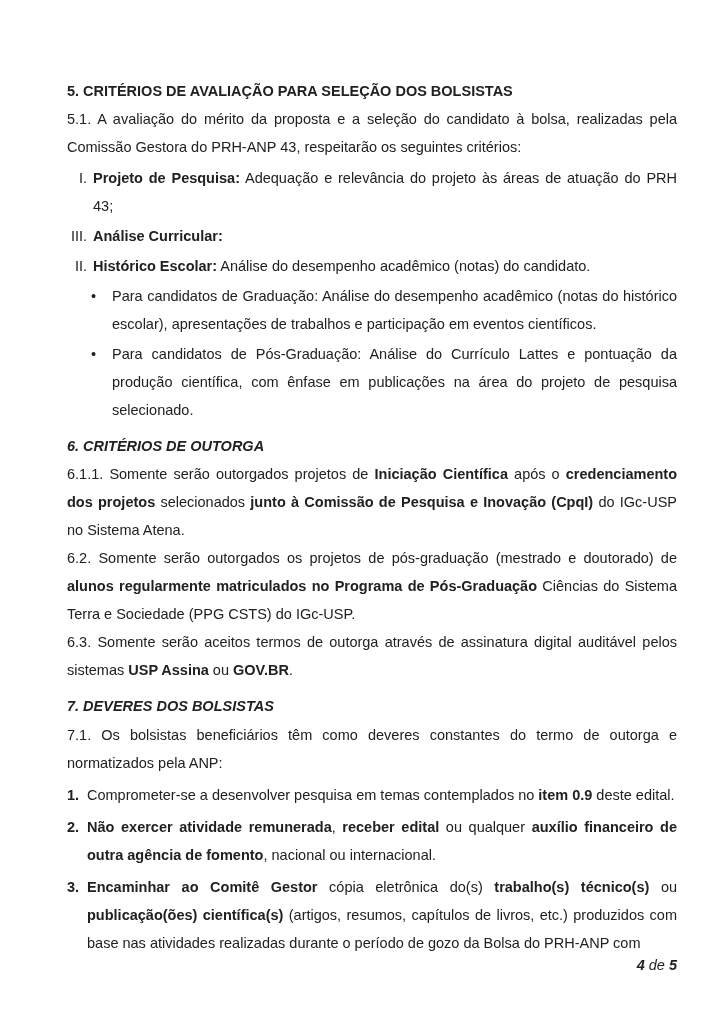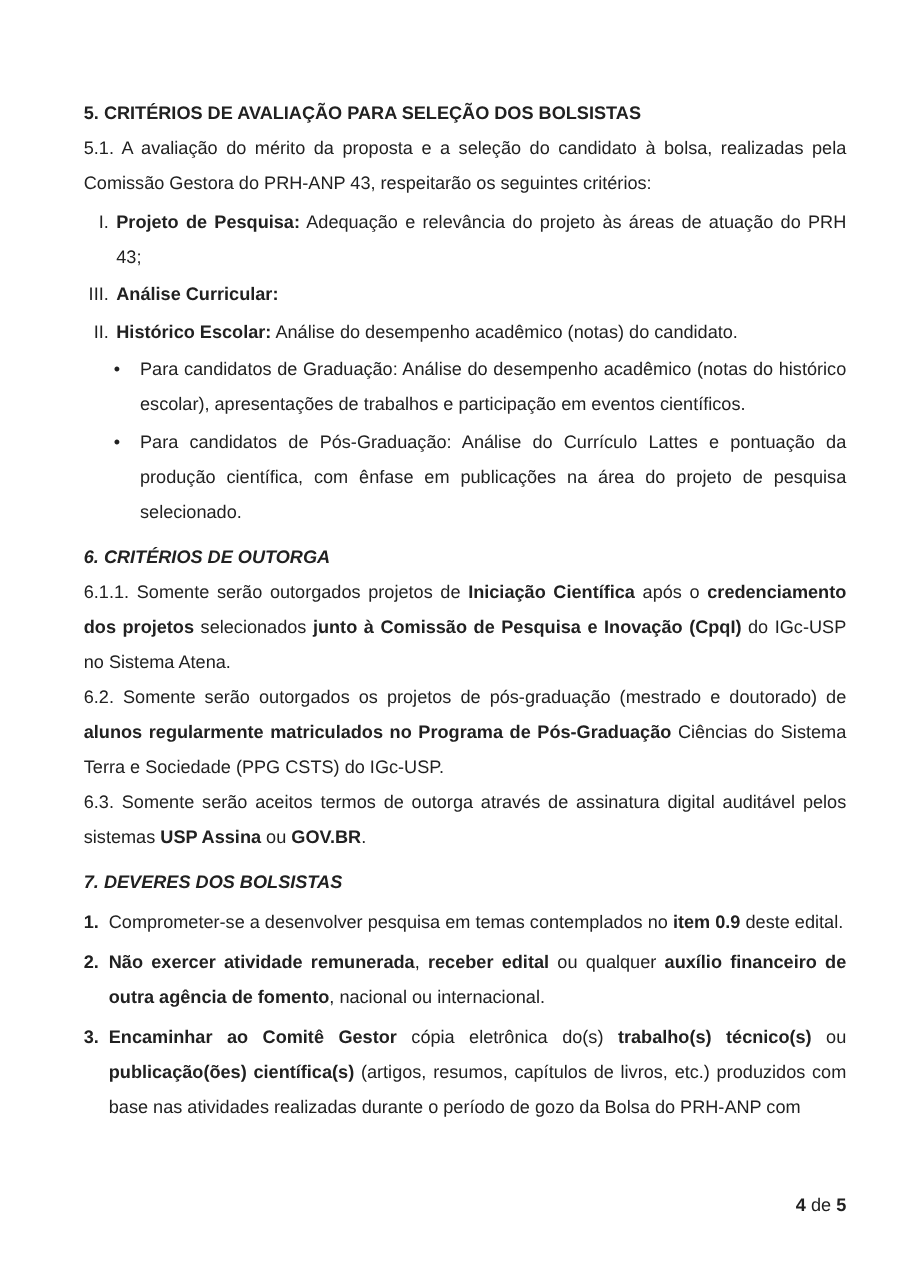--- a/index.html
+++ b/index.html
@@ -42,20 +42,21 @@
   .num-marker { flex: none; width: 20px; font-weight: bold; }
   .num-text { flex: 1; text-align: justify; }
 
   .p71 { margin-top: 1px; }
 
   .footer {
     position: absolute;
     top: 951px;
     right: 48px;
     text-align: right;
+    font-style: italic;
   }
 </style>
 </head>
 <body>
 
 <div class="page">
 
   <div class="heading">5. CRITÉRIOS DE AVALIAÇÃO PARA SELEÇÃO DOS BOLSISTAS</div>
   <p class="just"><span>5.1. A avaliação do mérito da proposta e a seleção do candidato à bolsa, realizadas pela Comissão Gestora do PRH-ANP 43, respeitarão os seguintes critérios:</span></p>
 
@@ -84,20 +85,21 @@
       <span class="bullet-text"><span>Para candidatos de Pós-Graduação: Análise do Currículo Lattes e pontuação da produção científica, com ênfase em publicações na área do projeto de pesquisa selecionado.</span></span>
     </div>
   </div>
 
   <div class="heading mt-section">6. CRITÉRIOS DE OUTORGA</div>
   <p class="just"><span>6.1.1. Somente serão outorgados projetos de </span><span class="b">Iniciação Científica</span><span> após o </span><span class="b">credenciamento dos projetos</span><span> selecionados </span><span class="b">junto à Comissão de Pesquisa e Inovação (CpqI)</span><span> do IGc-USP no Sistema Atena.</span></p>
   <p class="just"><span>6.2. Somente serão outorgados os projetos de pós-graduação (mestrado e doutorado) de </span><span class="b">alunos regularmente matriculados no Programa de Pós-Graduação</span><span> Ciências do Sistema Terra e Sociedade (PPG CSTS) do IGc-USP.</span></p>
   <p class="just"><span>6.3. Somente serão aceitos termos de outorga através de assinatura digital auditável pelos sistemas </span><span class="b">USP Assina</span><span> ou </span><span class="b">GOV.BR</span><span>.</span></p>
 
   <div class="heading mt-section">7. DEVERES DOS BOLSISTAS</div>
+  <p class="just p71"><span>7.1. Os bolsistas beneficiários têm como deveres constantes do termo de outorga e normatizados pela ANP:</span></p>
 
   <div>
     <div class="num-item">
       <span class="num-marker">1.</span>
       <span class="num-text"><span>Comprometer-se a desenvolver pesquisa em temas contemplados no </span><span class="b">item 0.9</span><span> deste edital.</span></span>
     </div>
     <div class="num-item">
       <span class="num-marker">2.</span>
       <span class="num-text"><span class="b">Não exercer atividade remunerada</span><span>, </span><span class="b">receber edital</span><span> ou qualquer </span><span class="b">auxílio financeiro de outra agência de fomento</span><span>, nacional ou internacional.</span></span>
     </div>

